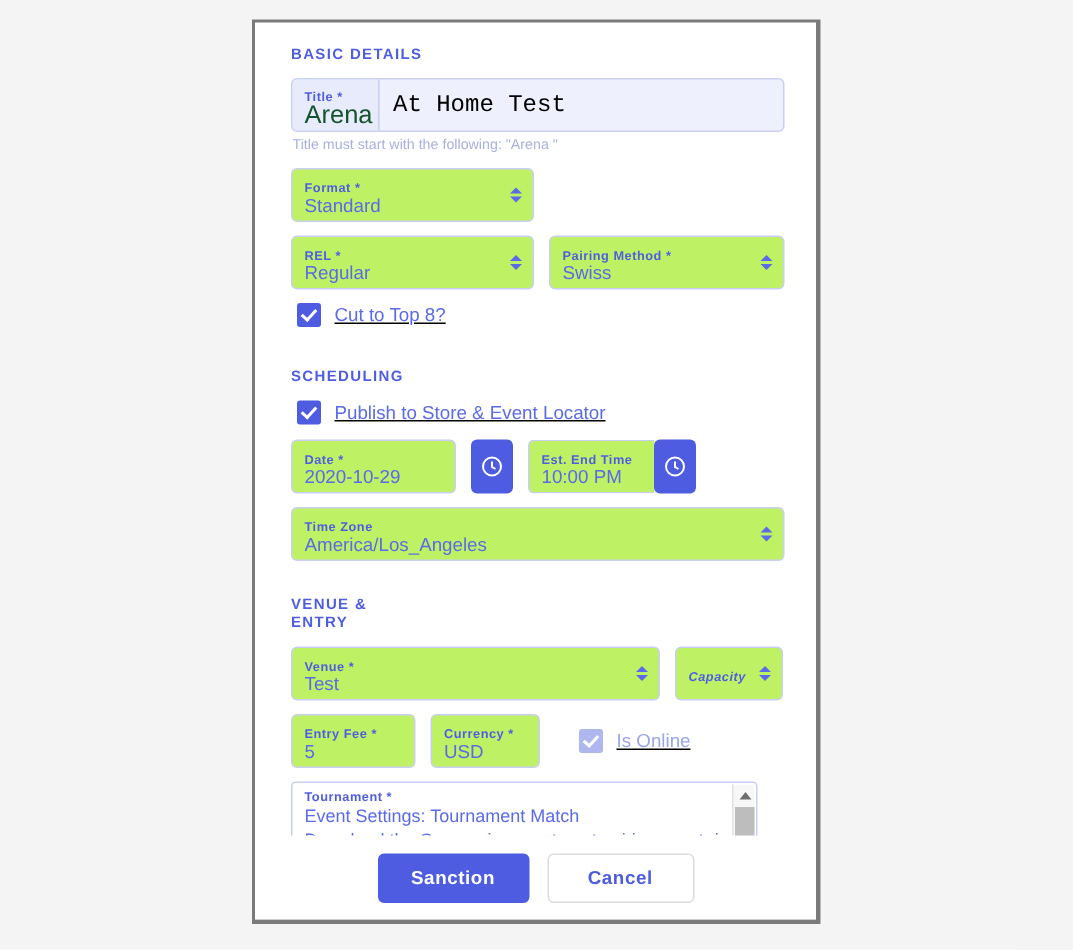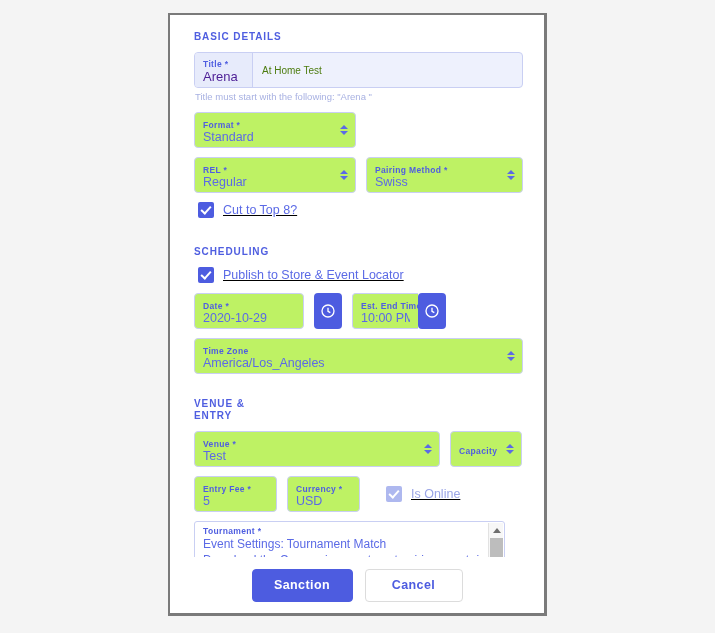--- a/index.html
+++ b/index.html
@@ -94,27 +94,28 @@
     overflow: hidden;
   }
   .title-prefix {
     width: 58px;
     background: #e7ebfb;
     border-right: 1px solid #c9cff3;
     padding: 4px 0 0 8px;
     display: flex; flex-direction: column; justify-content: center;
   }
   .title-prefix .lbl { color:#4f5ee0; font-size:8.5px; font-weight:bold; letter-spacing:.35px; line-height:10px; }
-  .title-prefix .pfx { color:#4c1d95; font-size:13px; line-height:16px; }
+  .title-prefix .pfx { color:#14532d; font-size:17px; line-height:16px; }
   .title-input {
     flex: 1;
     display: flex; align-items: center;
     padding-left: 9px;
-    color: #4d7c0f;
-    font-size: 10px;
+    color: #000000;
+    font-size: 16px;
+    font-family: Liberation Mono, monospace;
   }
   .helper {
     color: #a8b1e2;
     font-size: 9.5px;
     line-height: 12px;
     margin: 3px 0 9px 1px;
   }
 
   
   .cbrow { display:flex; align-items:center; gap:9px; margin: 6px 0 4px 4px; text-decoration: underline; }
@@ -272,21 +273,21 @@
             <span>
               <svg width="16" height="16" viewBox="0 0 24 24" fill="none" stroke="#ffffff" stroke-width="2">
                 <circle cx="12" cy="12" r="9"></circle>
                   <path d="M12 7v5.5l3.5 2"></path>
               </svg>
             </span>
           </div>
         </div>
 
         <div class="timewrap">
-          <div class="field" style="width:66px;">
+          <div class="field" style="width:84px;">
             <span class="lbl">Est. End Time</span>
             <span class="val">10:00 PM</span>
           </div>
           <div class="clockbtn">
             <span>
               <svg width="16" height="16" viewBox="0 0 24 24" fill="none" stroke="#ffffff" stroke-width="2">
                 <circle cx="12" cy="12" r="9"></circle>
                   <path d="M12 7v5.5l3.5 2"></path>
               </svg>
             </span>
@@ -312,21 +313,21 @@
 
       <div class="row">
         <div class="field has-spin" style="width:246px;">
           <span class="lbl">Venue *</span>
           <span class="val">Test</span>
           <span class="spin">
               <i class="up"></i>
               <i class="dn"></i>
             </span>
         </div>
-        <div class="field has-spin" style="width:72px;justify-content:center;">
+        <div class="field has-spin" style="width:72px;justify-content:center;font-style:italic;">
           <span class="lbl">Capacity</span>
           <span class="val"></span>
           <span class="spin">
               <i class="up"></i>
               <i class="dn"></i>
             </span>
         </div>
       </div>
 
       <div class="row" style="align-items:center;">

